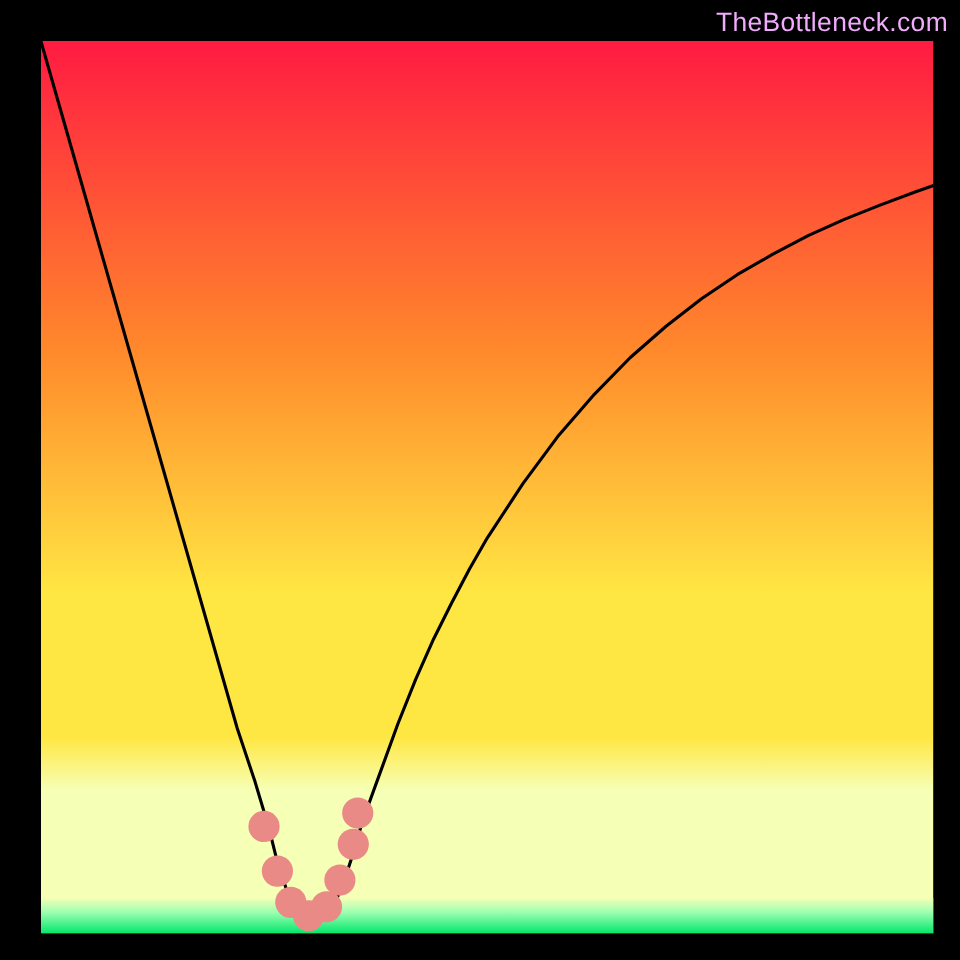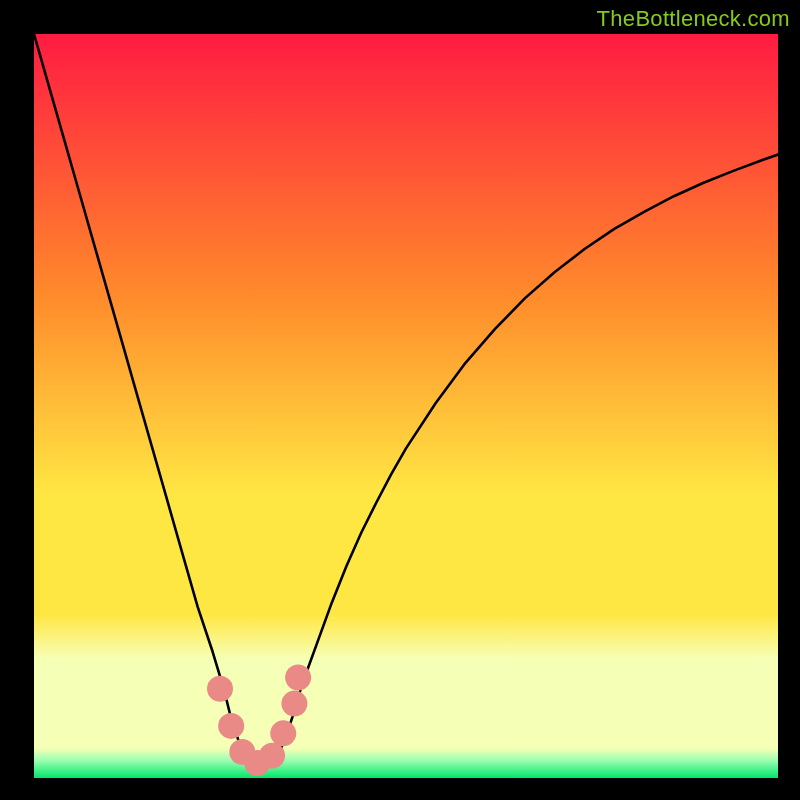--- a/index.html
+++ b/index.html
@@ -1,18 +1,18 @@
 <!DOCTYPE html>
 <html><head>
 <meta charset="utf-8">
 <style>
   html,body{margin:0;padding:0;width:800px;height:800px;background:#000;overflow:hidden;font-family:Arial,Helvetica,sans-serif}
   .stage{position:relative;width:800px;height:800px;background:#000}
   .plot{position:absolute;left:34px;top:34px;width:744px;height:744px;overflow:hidden}
-  .credit{position:absolute;top:6px;right:10px;color:#84cc16;font-size:22px;letter-spacing:.3px;user-select:none}
+  .credit{position:absolute;top:6px;right:10px;color:#f0abfc;font-size:22px;letter-spacing:.3px;user-select:none}
 </style>
 </head>
 <body>
 
 <div class="stage">
   <div class="plot">
     <svg id="chart-svg" width="744" height="744" viewBox="0 0 744 744">
         <defs>
           <linearGradient id="grad" x1="0" y1="0" x2="0" y2="1">
             <stop offset="0%" stop-color="#ff1b42"></stop>

